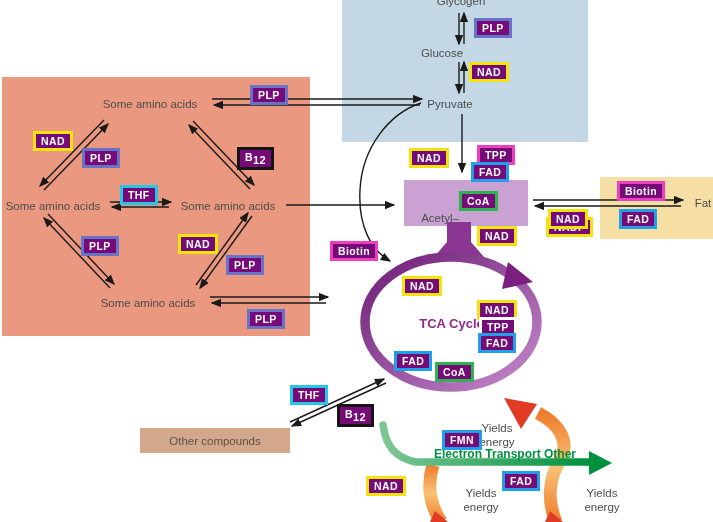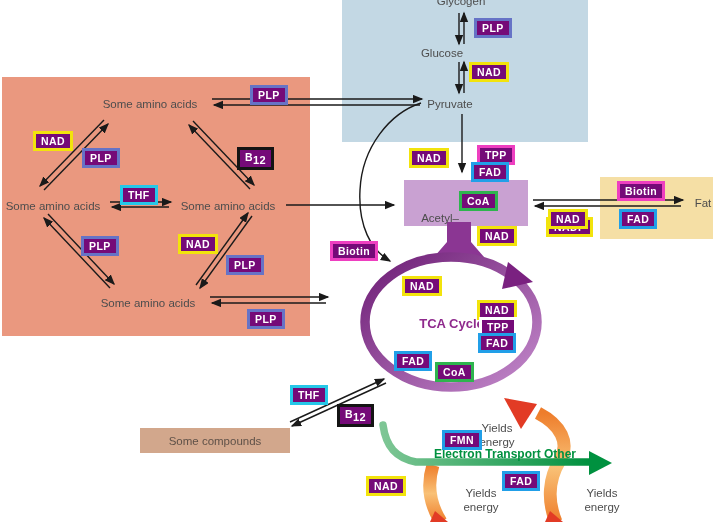--- a/index.html
+++ b/index.html
@@ -27,21 +27,21 @@
 </head>
 <body>
 
 <div id="stage">
 
   <div class="box" id="box-glyco"></div>
   <div class="box" id="box-amino"></div>
   <div class="box" id="box-fat"></div>
   <div class="box" id="box-acetyl"></div>
   <div class="box" id="box-other">
-    <span>Some compounds</span>
+    <span>Other compounds</span>
   </div>
 
   <svg id="arrows" width="713" height="522" viewBox="0 0 713 522">
     <defs>
       <marker id="ah" markerWidth="9" markerHeight="8" refX="6.5" refY="3" orient="auto">
         <path d="M0,0 L7.5,3 L0,6 Z" fill="#1a1a1a"></path>
       </marker>
       <linearGradient id="tcaGrad" x1="0" y1="0" x2="1" y2="1">
         <stop offset="0" stop-color="#6d1d75"></stop>
         <stop offset="1" stop-color="#c389cb"></stop>

